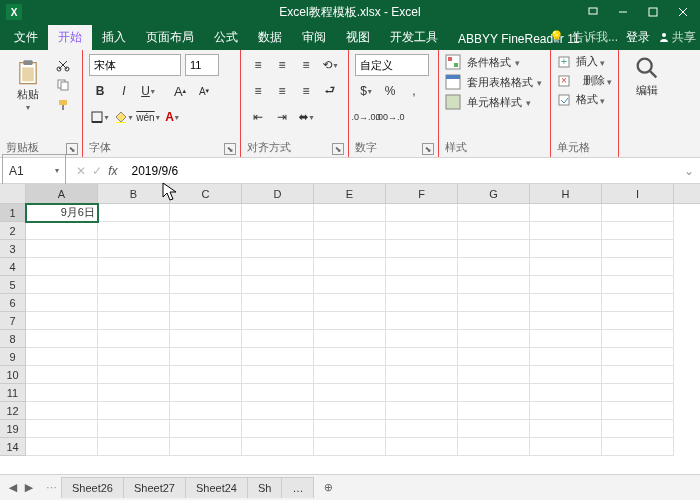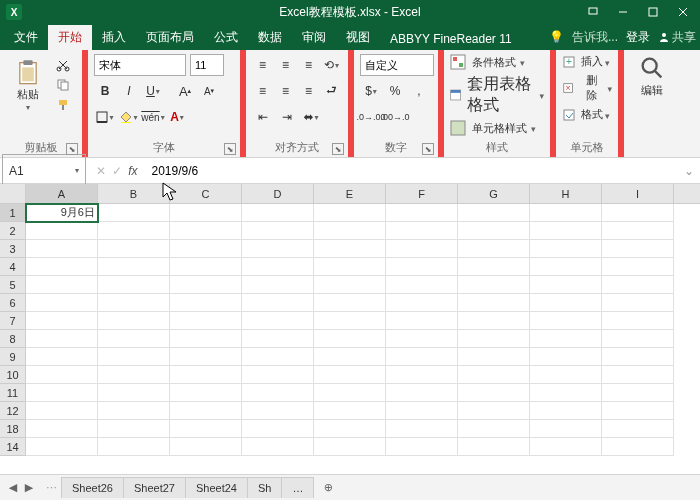--- a/index.html
+++ b/index.html
@@ -5,41 +5,41 @@
 * { margin:0; padding:0; box-sizing:border-box; font-family:"Microsoft YaHei","Segoe UI",sans-serif; }
 body { width:700px; height:500px; background:#fff; overflow:hidden; font-size:12px; color:#333; position:relative; }
 .titlebar { height:24px; background:#0d5f35; display:flex; align-items:center; justify-content:center; position:relative; }
 .titlebar .title { color:#fff; font-size:12px; }
 .titlebar .right { position:absolute; right:2px; top:0; display:flex; }
 .titlebar .left { position:absolute; left:6px; top:4px; width:16px; height:16px; background:#107c41; border-radius:2px; display:flex; align-items:center; justify-content:center; color:#fff; font-size:10px; font-weight:bold;}
 .winbtn { width:30px; height:24px; display:flex; align-items:center; justify-content:center; color:#fff; }
 .winbtn svg { width:10px; height:10px; }
 .tabbar { height:26px; background:#0d5f35; display:flex; align-items:flex-end; padding:0 4px; position:relative;}
 .tab { padding:4px 10px; color:#fff; font-size:12px; cursor:pointer; }
-.tab.active { background:#f3f3f3; color:#b91c1c; }
+.tab.active { background:#f3f3f3; color:#8b5cf6; }
 .tell { position:absolute; right:4px; top:0; display:flex; align-items:center; height:26px; gap:8px; }
 .tell span { color:#c8e0d0; font-size:12px;}
 .ribbon { height:108px; background:#f3f3f3; border-bottom:1px solid #d4d4d4; display:flex; }
-.group { border-right:6px solid #ef4444; padding:4px 6px 2px; display:flex; flex-direction:column; justify-content:space-between; }
-.group-label { text-align:center; font-size:11px; color:#666; padding-top:2px; position:relative;}
+.group { border-right:1px solid #ef4444; padding:4px 6px 2px; display:flex; flex-direction:column; justify-content:space-between; }
+.group-label { text-align:left; font-size:11px; color:#666; padding-top:2px; position:relative;}
 .group-label .dlg { position:absolute; right:-2px; bottom:0; width:12px; height:12px; border:1px solid #999; font-size:8px; display:flex; align-items:center; justify-content:center;}
 .big-btn { display:flex; flex-direction:column; align-items:center; justify-content:center; width:44px; gap:2px;}
 .big-btn .ic { width:28px; height:28px; }
 .big-btn .lbl { font-size:11px; text-align:center; line-height:1.1;}
 .clip-area { display:flex; }
 .mini-col { display:flex; flex-direction:column; justify-content:space-around; padding:2px 4px; gap:2px;}
 .mini { width:18px; height:18px; display:flex; align-items:center; justify-content:center; border:1px solid transparent;}
 .font-row { display:flex; gap:4px; align-items:center; margin-bottom:4px;}
 .font-row input, .font-row select { font-size:11px; height:22px; border:1px solid #ababab; background:#fff; padding:0 4px;}
 .btnrow { display:flex; gap:2px; align-items:center;}
 .ib { width:22px; height:22px; display:flex; align-items:center; justify-content:center; font-size:12px;}
 .ib.dd::after { content:"▾"; font-size:8px; margin-left:1px; color:#666;}
 .dd-only::after { content:"▾"; font-size:9px; color:#666; }
 .formula-bar { height:26px; border-bottom:1px solid #d4d4d4; display:flex; align-items:center; background:#fff;}
-.namebox { width:84px; height:22px; border:1px solid #ababab; margin:0 2px; padding:16px 6px; font-size:12px; display:flex; align-items:center; justify-content:space-between;}
+.namebox { width:64px; height:22px; border:1px solid #ababab; margin:0 2px; padding:16px 6px; font-size:12px; display:flex; align-items:center; justify-content:space-between;}
 .fx-sep { display:flex; align-items:center; gap:6px; padding:0 8px; color:#999; position:relative;}
 .fx-input { flex:1; height:22px; border:none; padding:0 6px; font-size:12px; outline:none;}
 .grid-area { position:relative; height:calc(500px - 24px - 26px - 108px - 26px - 26px); overflow:hidden; background:#fff;}
 .col-headers { display:flex; height:20px; background:#e6e6e6; border-bottom:1px solid #ccc;}
 .corner { width:26px; height:20px; background:#e6e6e6; border-right:1px solid #ccc; border-bottom:1px solid #ccc;}
 .ch { width:72px; height:20px; border-right:1px solid #ccc; display:flex; align-items:center; justify-content:center; font-size:11px; color:#333;}
 .ch.sel { background:#d2d2d2;}
 .rows { display:flex; flex-direction:column;}
 .row { display:flex; height:18px;}
 .rh { width:26px; border-right:1px solid #ccc; border-bottom:1px solid #ccc; background:#e6e6e6; display:flex; align-items:center; justify-content:center; font-size:11px;}
@@ -89,20 +89,21 @@
 
 <div class="tabbar">
   <div class="tab">文件</div>
   <div class="tab active">开始</div>
   <div class="tab">插入</div>
   <div class="tab">页面布局</div>
   <div class="tab">公式</div>
   <div class="tab">数据</div>
   <div class="tab">审阅</div>
   <div class="tab">视图</div>
+  <div class="tab">开发工具</div>
   <div class="tab">ABBYY FineReader 11</div>
   <div class="tell">
     <span>💡</span>
     <span>告诉我...</span>
     <span style="color:#fff">登录</span>
     <span class="shr">
         <svg width="12" height="12" viewBox="0 0 12 12">
           <circle cx="6" cy="4" r="2" fill="#fff"></circle>
           <path d="M2 11c0-2 2-3 4-3s4 1 4 3" fill="#fff"></path>
         </svg>
@@ -243,21 +244,21 @@
             <rect x="9" y="9" width="4" height="4" fill="#60b060"></rect>
           </svg>
           <span style="font-size:11px;margin-left:4px">条件格式</span>
           <span class="dd-only" style="margin-left:2px"></span>
         </div>
       <div class="btnrow">
           <svg width="16" height="16" viewBox="0 0 16 16">
             <rect x="1" y="1" width="14" height="14" fill="#fff" stroke="#888"></rect>
             <rect x="1" y="1" width="14" height="4" fill="#5080c0"></rect>
           </svg>
-          <span style="font-size:16px;margin-left:4px">套用表格格式</span>
+          <span style="font-size:11px;margin-left:4px">套用表格格式</span>
           <span class="dd-only" style="margin-left:2px"></span>
         </div>
       <div class="btnrow">
           <svg width="16" height="16" viewBox="0 0 16 16">
             <rect x="1" y="1" width="14" height="14" fill="#d0e0c0" stroke="#888"></rect>
           </svg>
           <span style="font-size:11px;margin-left:4px">单元格样式</span>
           <span class="dd-only" style="margin-left:2px"></span>
         </div>
     </div>
@@ -472,21 +473,21 @@
         <div class="cell"></div>
         <div class="cell"></div>
         <div class="cell"></div>
         <div class="cell"></div>
         <div class="cell"></div>
         <div class="cell"></div>
         <div class="cell"></div>
         <div class="cell"></div>
       </div>
       <div class="row">
-        <div class="rh">18</div>
+        <div class="rh">19</div>
         <div class="cell"></div>
         <div class="cell"></div>
         <div class="cell"></div>
         <div class="cell"></div>
         <div class="cell"></div>
         <div class="cell"></div>
         <div class="cell"></div>
         <div class="cell"></div>
         <div class="cell"></div>
       </div>

